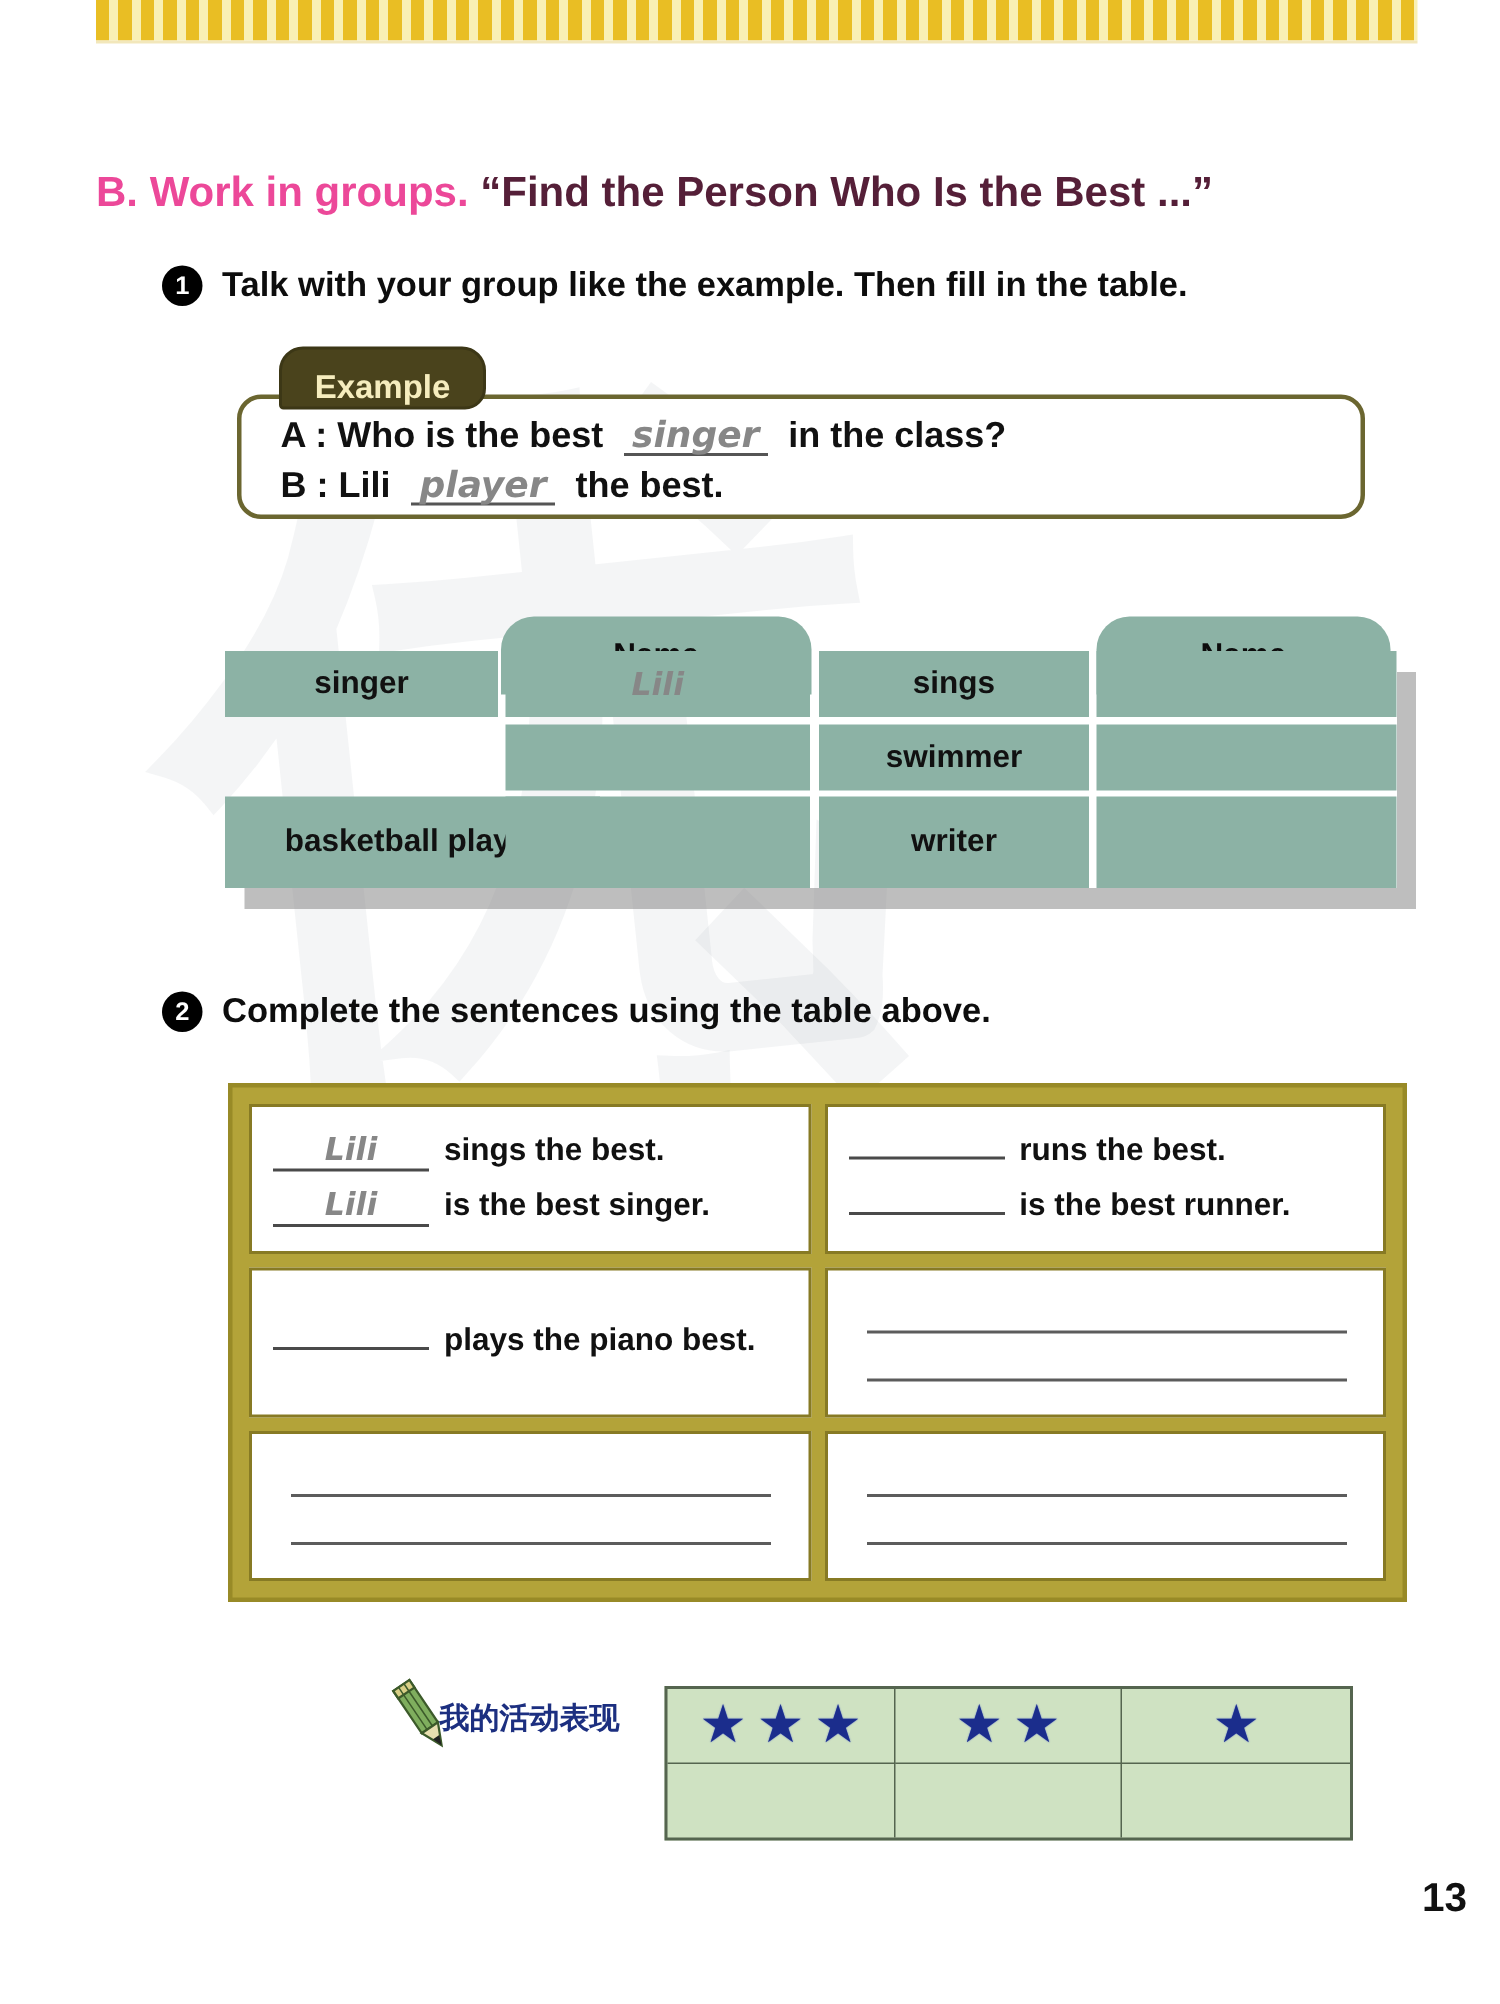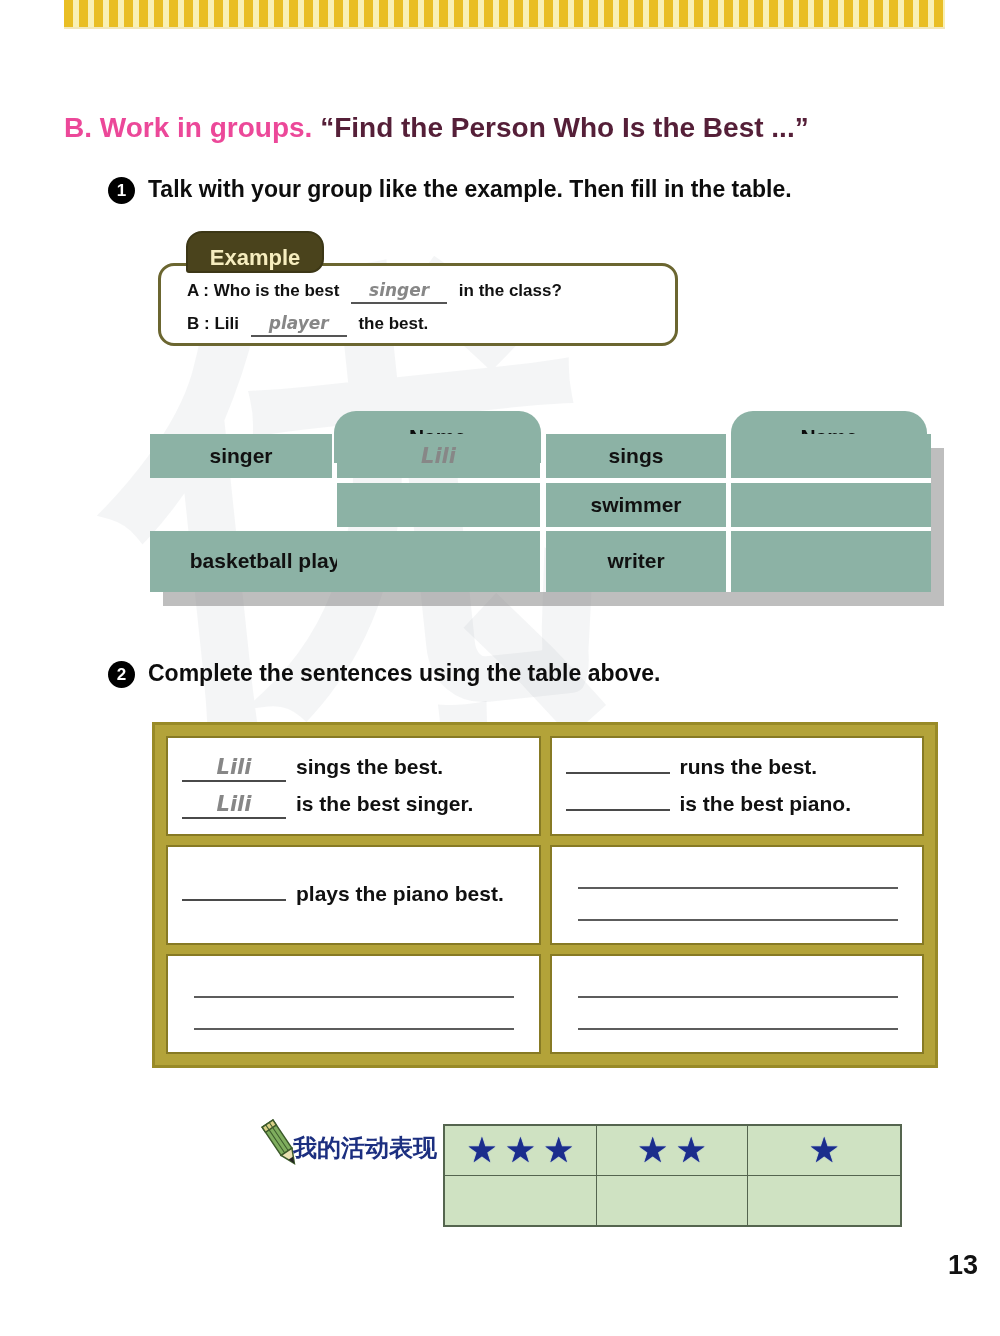--- a/index.html
+++ b/index.html
@@ -31,23 +31,23 @@
              display:flex;align-items:center;justify-content:center;
              font-size:17px;font-weight:bold;flex:none;margin-top:1px;}
   .task1{left:108px;top:176px;}
   .task2{left:108px;top:660px;}
 
   
   .ex-tab{position:absolute;left:186px;top:231px;width:134px;height:38px;z-index:3;
           background:#4a431c;border:2px solid #3c3716;border-radius:16px 16px 14px 3px;
           color:#f6edbe;font-weight:bold;font-size:22px;
           display:flex;align-items:flex-end;justify-content:center;}
-  .ex-box{position:absolute;left:158px;top:263px;width:520px;height:83px;z-index:2;
+  .ex-box{position:absolute;left:158px;top:263px;width:752px;height:83px;z-index:2;
           background:#fff;border:3px solid #6b6630;border-radius:16px;box-sizing:border-box;
-          padding:8px 0 0 26px;font-size:17px;font-weight:600;}
+          padding:8px 0 0 26px;font-size:24px;font-weight:600;}
   .ex-line{line-height:33px;white-space:nowrap;}
   .hand{font-family:"DejaVu Sans",sans-serif;font-style:italic;color:#878787;font-weight:600;}
   .ex-blank{display:inline-block;min-width:96px;text-align:center;
             border-bottom:2px solid #555;line-height:24px;margin:0 7px;}
 
   
   .t1-tab{position:absolute;background:#8cb2a5;border-radius:22px 22px 0 0;
           display:flex;align-items:center;justify-content:center;
           font-weight:bold;font-size:21px;color:#0c0c0c;z-index:2;margin-top:28px;}
   .t1-tab.a{left:334px;top:383px;width:207px;height:52px;}
@@ -70,21 +70,21 @@
   .s-line{display:flex;align-items:baseline;gap:10px;line-height:32px;white-space:nowrap;}
   .s-blank{display:inline-block;width:104px;border-bottom:2px solid #4a4a4a;text-align:center;
            line-height:25px;flex:none;}
   .s-cell.ruled{justify-content:flex-end;gap:0;}
   .r-line{border-bottom:2px solid #5c5c5c;width:93%;margin:0 auto 30px auto;}
   .r-line.last{margin-bottom:16px;}
 
   
   .pencil{position:absolute;left:258px;top:1114px;z-index:2;}
   .perf-label{position:absolute;left:293px;top:1132px;z-index:2;
-              font-size:24px;font-weight:bold;color:#1c2f80;}
+              font-size:20px;font-weight:bold;color:#1c2f80;}
   .perf-table{position:absolute;left:443px;top:1124px;width:459px;height:103px;z-index:2;
               background:#cfe2c2;border:2px solid #55654f;box-sizing:border-box;
               display:grid;grid-template-columns:1fr 1fr 1fr;grid-template-rows:50px 1fr;}
   .perf-cell{border-right:1px solid #55654f;border-bottom:1px solid #55654f;
              display:flex;align-items:center;justify-content:center;}
   .perf-cell.ec{border-right:none;}
   .perf-cell.br{border-bottom:none;}
   .stars{color:#1b2d8c;font-size:35px;letter-spacing:7px;text-shadow:0 0 1px #3a4ec0;
          font-family:"DejaVu Sans",sans-serif;line-height:1;padding-left:7px;}
 
@@ -171,21 +171,21 @@
         </div>
       </div>
 
       <div class="s-cell">
         <div class="s-line">
           <span class="s-blank hand"></span>
           <span>runs the best.</span>
         </div>
         <div class="s-line">
           <span class="s-blank hand"></span>
-          <span>is the best piano.</span>
+          <span>is the best runner.</span>
         </div>
       </div>
 
       <div class="s-cell">
         <div class="s-line">
           <span class="s-blank hand"></span>
           <span>plays the piano best.</span>
         </div>
       </div>
 

